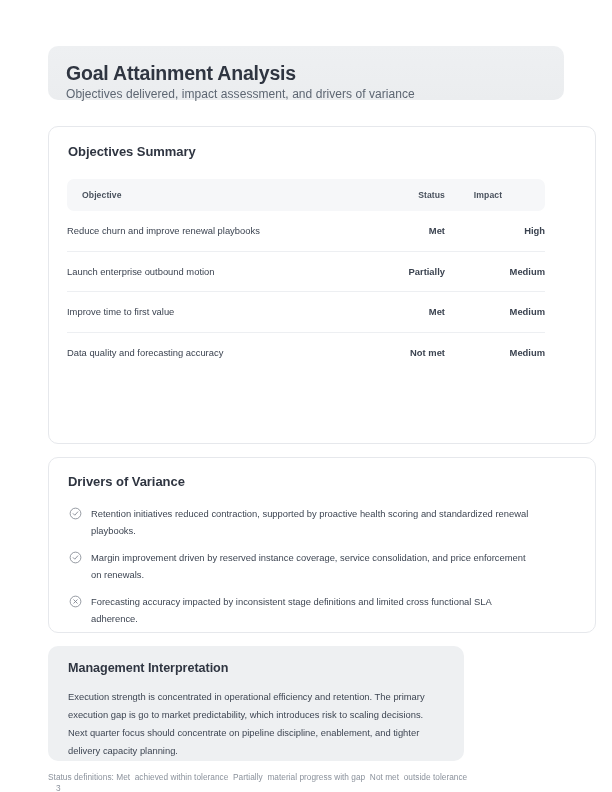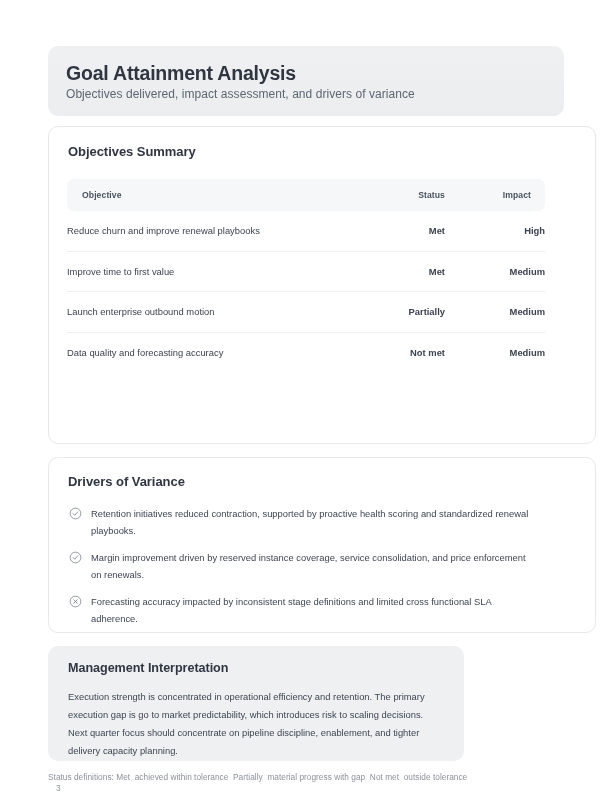--- a/index.html
+++ b/index.html
@@ -23,21 +23,21 @@
     overflow: hidden;
   }
 
   
   .title-band {
     position: absolute;
     left: 48px;
     top: 46px;
     width: 516px;
     box-sizing: border-box;
-    padding: 16px 18px 16px 18px;
+    padding: 16px 18px 0 18px;
     background: linear-gradient(180deg, #eef0f2 0%, #ebedef 100%);
     border-radius: 10px;
   }
   .title-band h1 {
     margin: 0 0 3px 0;
     font-size: 19.5px;
     line-height: 23px;
     font-weight: bold;
     letter-spacing: -0.2px;
     color: #2f3541;
@@ -92,21 +92,20 @@
   table.obj-table thead th:first-child {
     border-top-left-radius: 7px;
     border-bottom-left-radius: 7px;
     padding-left: 15px;
     text-align: left;
   }
   table.obj-table thead th:last-child {
     border-top-right-radius: 7px;
     border-bottom-right-radius: 7px;
     padding-right: 14px;
-    text-align: right;
   }
   table.obj-table thead th.col-status { text-align: right; }
 
   table.obj-table td {
     font-size: 9.4px;
     line-height: 13.5px;
     color: #3b4插;
     color: #3b4350;
     padding: 13px 0 13px 0;
     vertical-align: middle;
@@ -222,27 +221,27 @@
           <th class="col-impact">Impact</th>
         </tr>
       </thead>
       <tbody>
         <tr>
           <td class="col-objective">Reduce churn and improve renewal playbooks</td>
           <td class="col-status">Met</td>
           <td class="col-impact">High</td>
         </tr>
         <tr>
+          <td class="col-objective">Launch enterprise outbound motion</td>
+          <td class="col-status">Partially</td>
+          <td class="col-impact">Medium</td>
+        </tr>
+        <tr>
           <td class="col-objective">Improve time to first value</td>
           <td class="col-status">Met</td>
-          <td class="col-impact">Medium</td>
-        </tr>
-        <tr>
-          <td class="col-objective">Launch enterprise outbound motion</td>
-          <td class="col-status">Partially</td>
           <td class="col-impact">Medium</td>
         </tr>
         <tr>
           <td class="col-objective">Data quality and forecasting accuracy</td>
           <td class="col-status">Not met</td>
           <td class="col-impact">Medium</td>
         </tr>
       </tbody>
     </table>
   </div>

